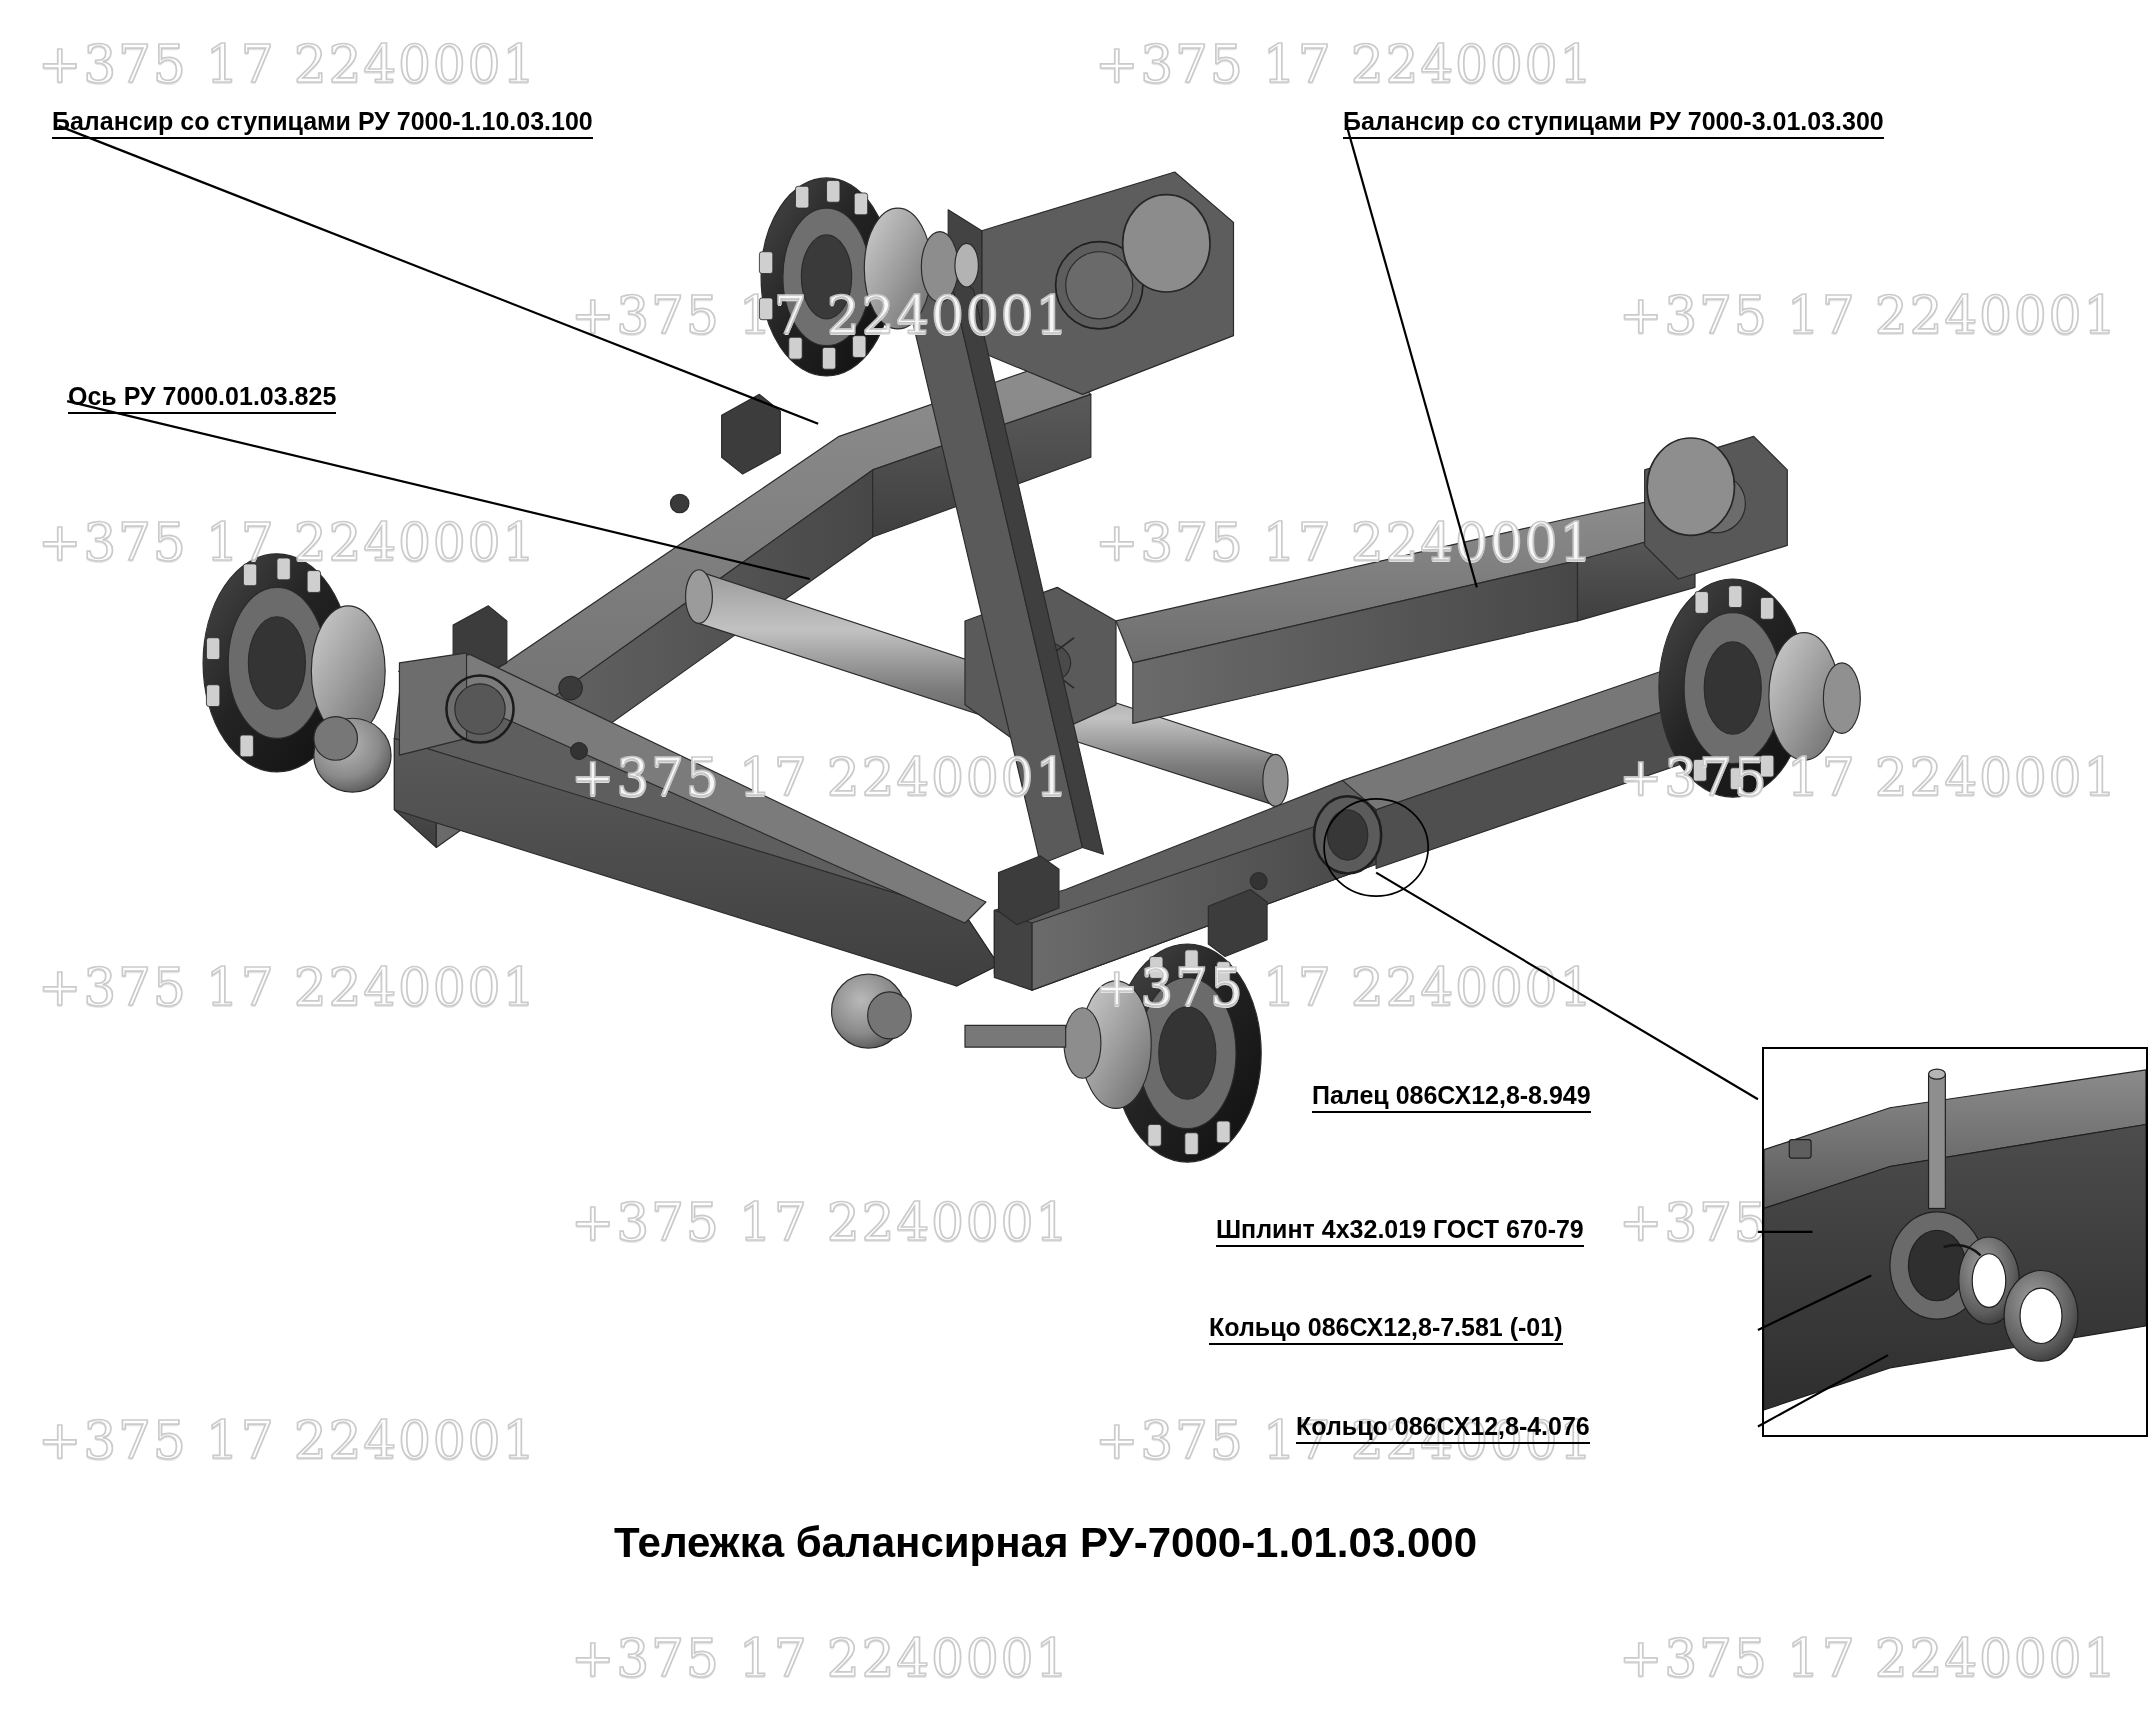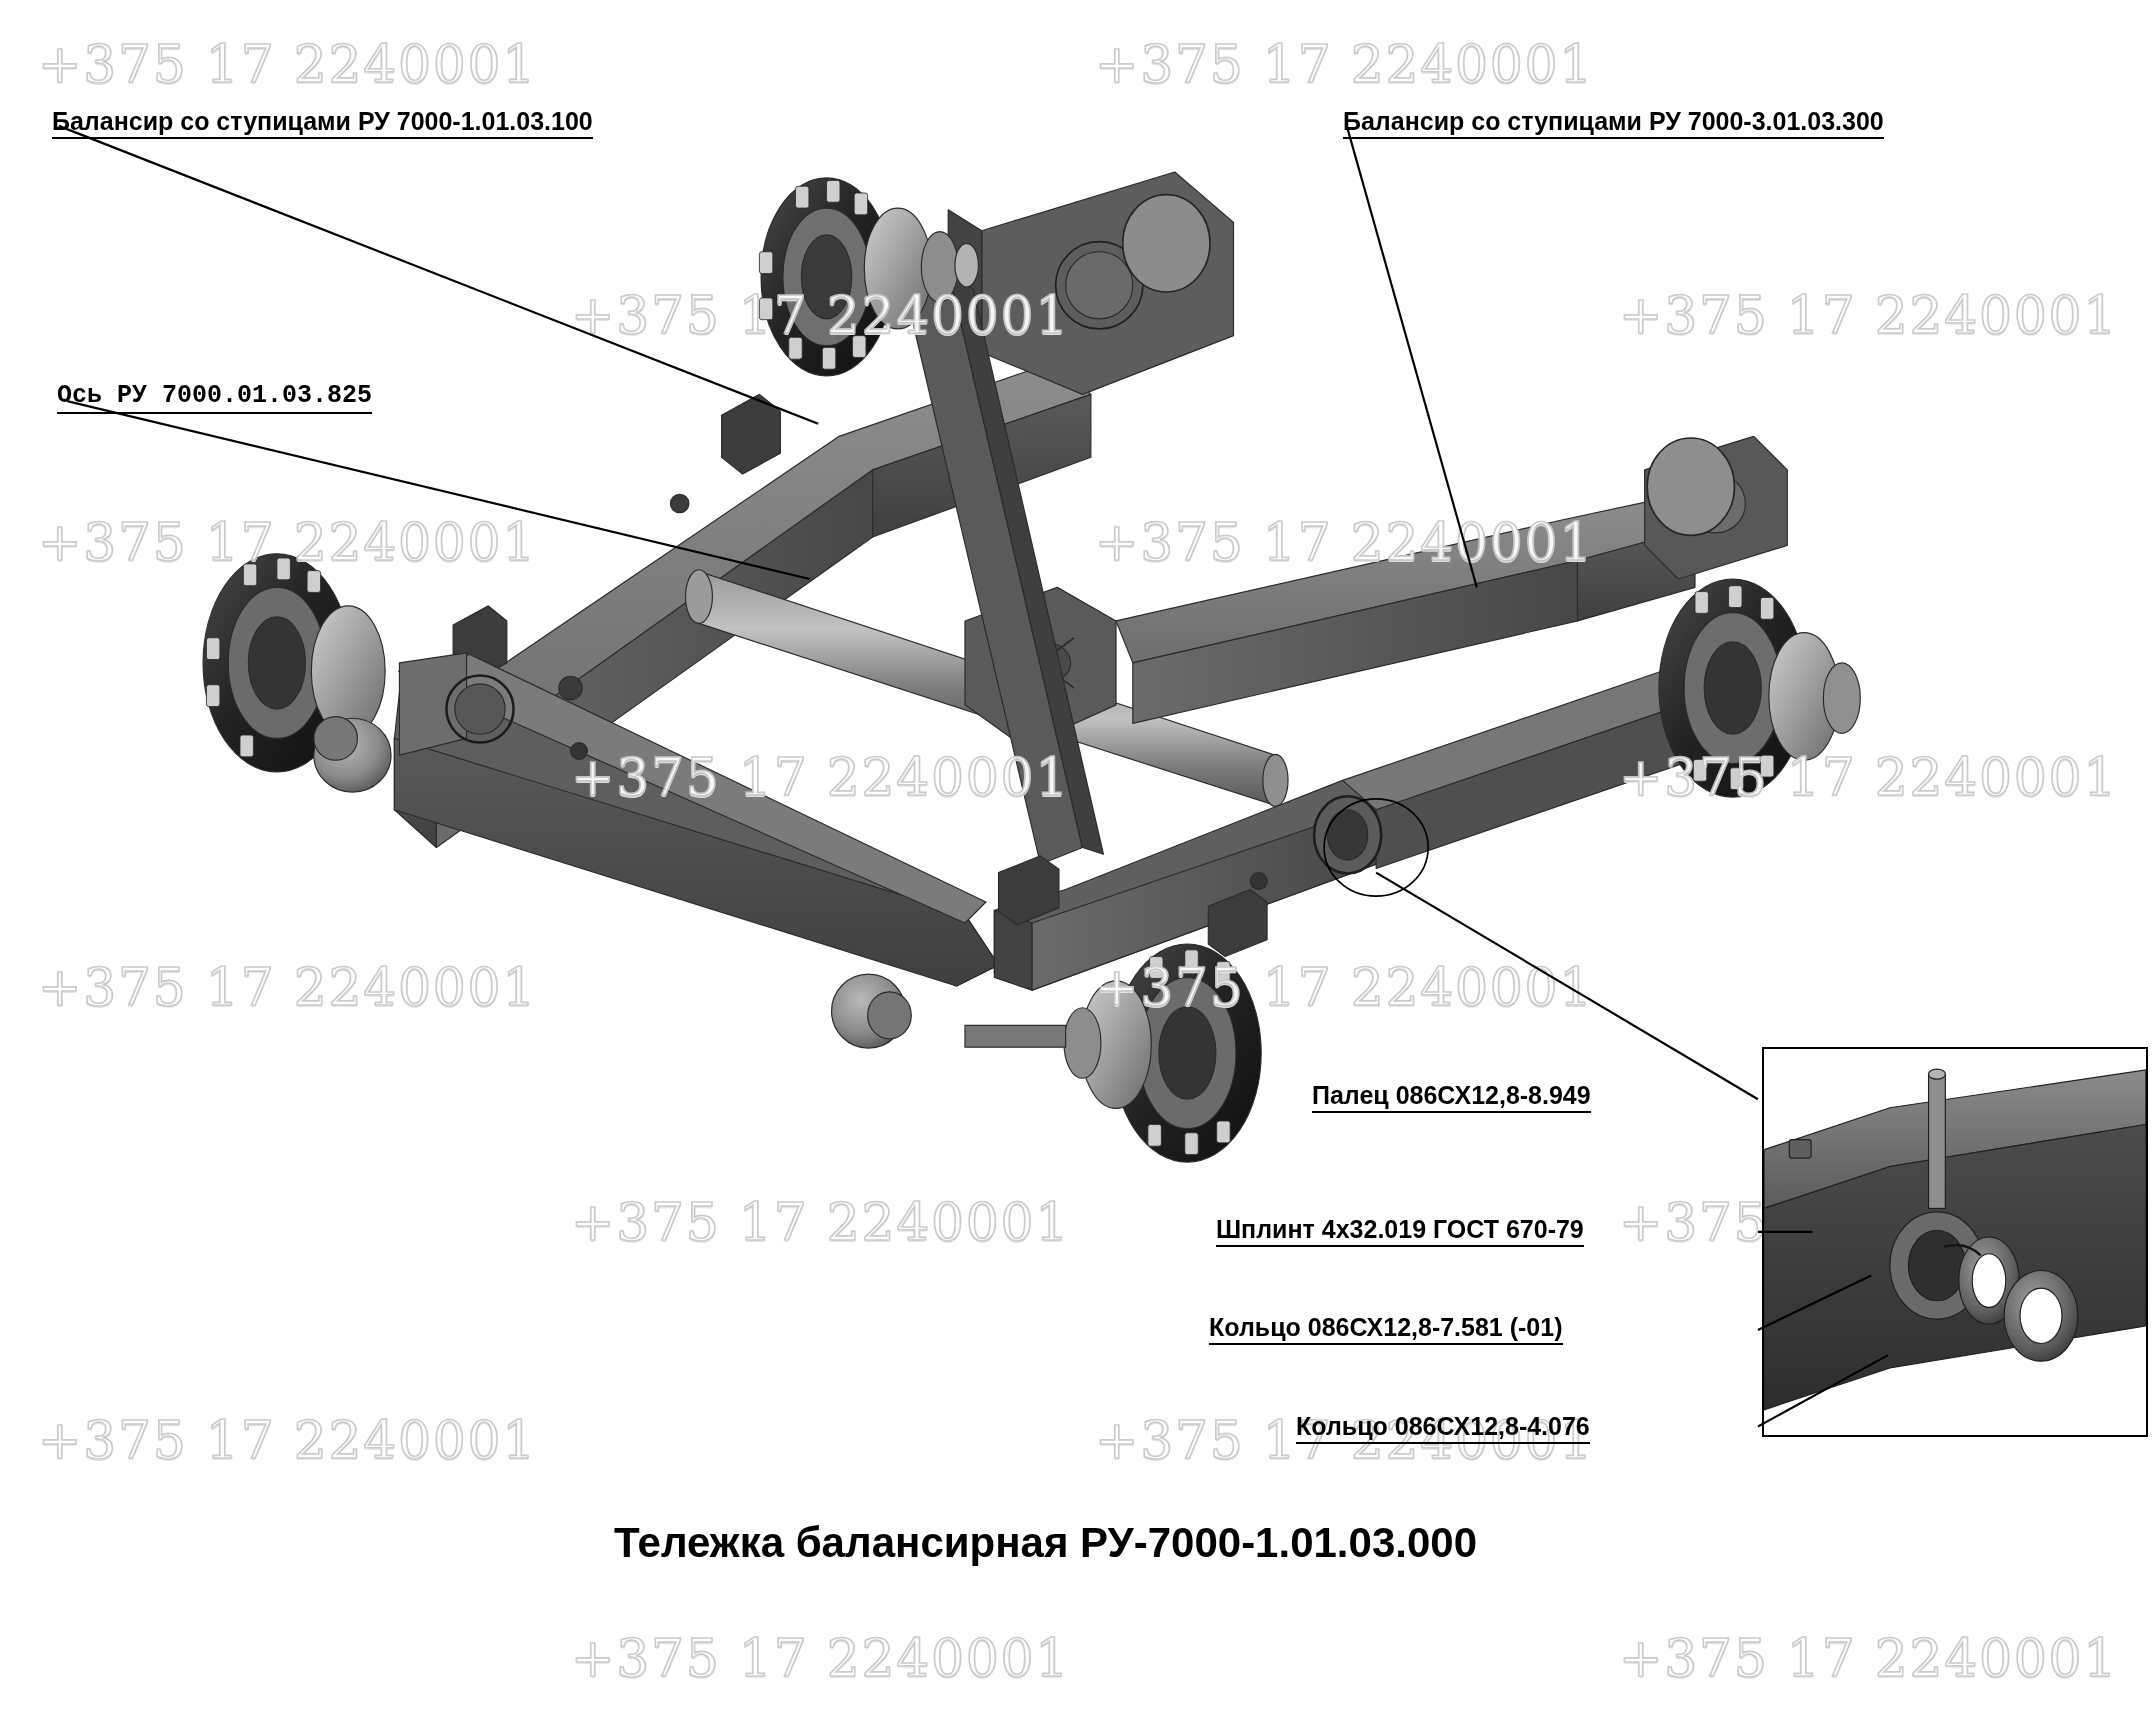--- a/index.html
+++ b/index.html
@@ -342,23 +342,23 @@
       <path d="M80,478 L965,690"></path>
       <path d="M2095,1310 L1640,1040"></path>
       <path d="M2095,1468 L2160,1468"></path>
       <path d="M2095,1585 L2230,1520"></path>
       <path d="M2095,1700 L2250,1615"></path>
       <ellipse cx="1640" cy="1010" rx="62" ry="58" stroke-width="2"></ellipse>
     </g>
   </svg>
 
   <div id="label-layer">
-      <div class="label" style="left: 52px; top: 107px;">Балансир со ступицами РУ 7000-1.01.03.100</div>
+      <div class="label" style="left: 52px; top: 107px;">Балансир со ступицами РУ 7000-1.10.03.100</div>
       <div class="label" style="left: 1343px; top: 107px;">Балансир со ступицами РУ 7000-3.01.03.300</div>
-      <div class="label" style="left: 57px; top: 382px; font-family: Liberation Mono, monospace;">Ось РУ 7000.01.03.825</div>
+      <div class="label" style="left: 68px; top: 382px;">Ось РУ 7000.01.03.825</div>
       <div class="label" style="left: 1312px; top: 1081px;">Палец 086СХ12,8-8.949</div>
       <div class="label" style="left: 1216px; top: 1215px;">Шплинт 4х32.019 ГОСТ 670-79</div>
       <div class="label" style="left: 1209px; top: 1313px;">Кольцо 086СХ12,8-7.581 (-01)</div>
       <div class="label" style="left: 1296px; top: 1412px;">Кольцо 086СХ12,8-4.076</div>
     </div>
 
   <div class="title" id="title-block" style="top:1519px;">Тележка балансирная РУ-7000-1.01.03.000</div>
 
 </div>
 

